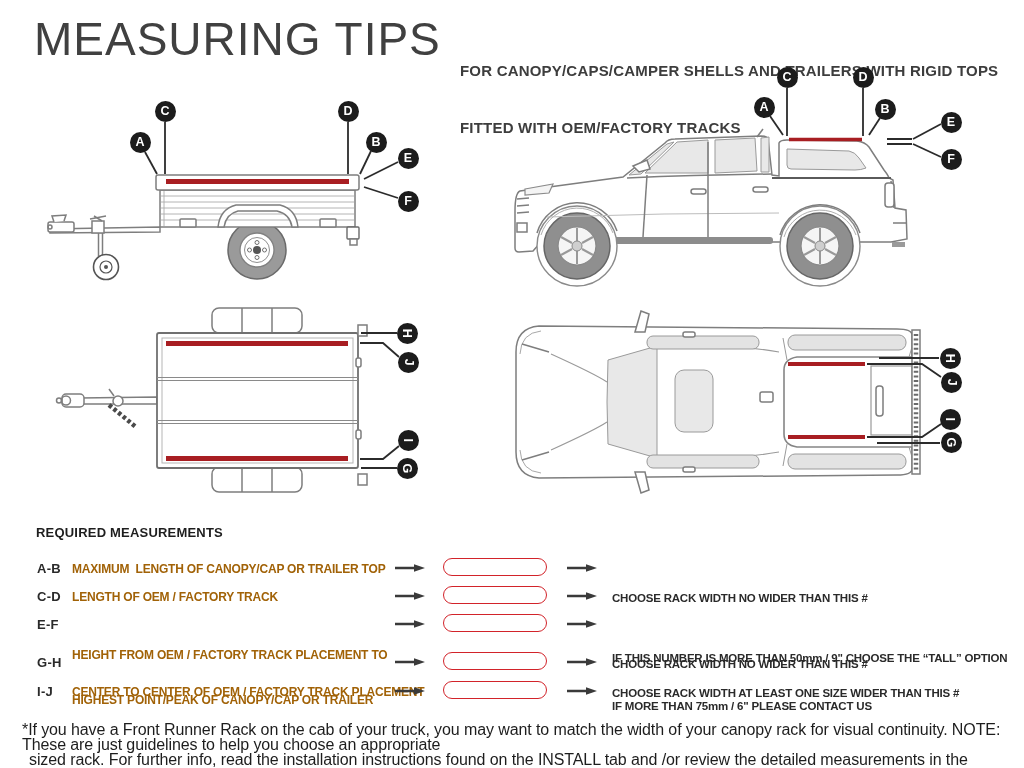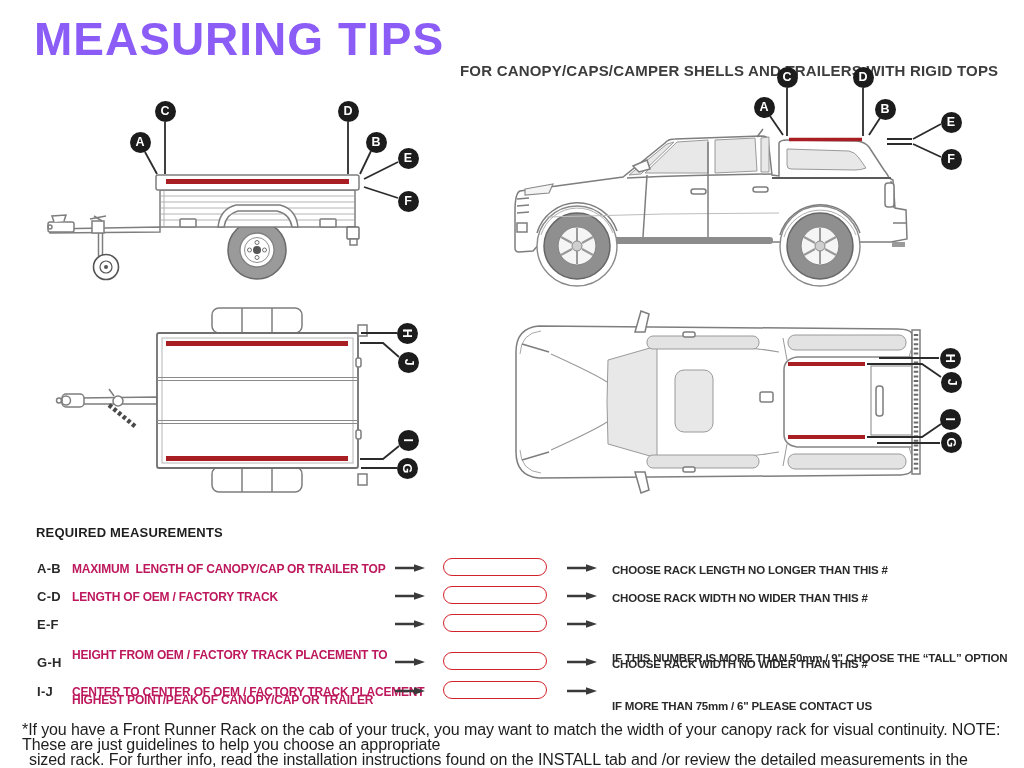--- a/index.html
+++ b/index.html
@@ -1,35 +1,35 @@
 <!DOCTYPE html>
 <html style="--accent-red: #d2232a; --track-red: #a81e22;"><head>
 <meta charset="utf-8">
 <style>
   html,body{margin:0;padding:0;background:#fff;}
   .canvas{position:relative;width:1024px;height:768px;background:#fff;overflow:hidden;
           font-family:"Liberation Sans","DejaVu Sans",sans-serif;color:#3d3d3d;}
   
-  .title{position:absolute;left:34px;top:16px;font-size:46px;font-weight:700;
-         letter-spacing:1px;color:#8b5cf6;line-height:1;white-space:pre;}
+  .title{position:absolute;left:34px;top:16px;font-size:46px;font-weight:400;
+         letter-spacing:1px;color:#404040;line-height:1;white-space:pre;}
   .subtitle{position:absolute;left:460px;top:23px;font-size:15px;font-weight:700;
             letter-spacing:.2px;color:#3d3d3d;line-height:19px;white-space:pre;}
   
   .panel{position:absolute;}
   .panel svg{position:absolute;left:0;top:0;}
   .badge{position:absolute;width:21px;height:21px;border-radius:50%;background:#1c1c1c;
          color:#fff;display:flex;align-items:center;justify-content:center;
          font-size:12.5px;font-weight:700;line-height:1;}
   .badge.rot span{display:block;transform:rotate(90deg);}
   
   .sec-title{position:absolute;left:36px;top:525px;font-size:13px;font-weight:700;color:#1e1e1e;letter-spacing:.2px;white-space:pre;}
   .legend{position:absolute;left:192px;top:525px;font-size:13px;font-weight:700;color:var(--accent-red);letter-spacing:.2px;white-space:pre;}
   .mrow{position:absolute;left:0;width:1024px;height:30px;}
   .mcode{position:absolute;left:37px;top:0;font-size:13px;font-weight:700;color:#2a2a2a;letter-spacing:.3px;}
-  .mdesc{position:absolute;left:72px;top:1px;font-size:12px;font-weight:700;color:#be185d;
+  .mdesc{position:absolute;left:72px;top:1px;font-size:12px;font-weight:700;color:#a16207;
          letter-spacing:-.2px;line-height:15px;white-space:pre;}
   .mres{position:absolute;left:612px;top:1px;font-size:11.5px;font-weight:700;color:#2a2a2a;
         letter-spacing:-.2px;line-height:16px;white-space:pre;}
   .arrow{position:absolute;top:1px;width:30px;height:12px;}
   .arrow.a1{left:395px;} .arrow.a2{left:567px;}
   .oval{position:absolute;left:443px;top:-3px;width:102px;height:16px;border:1.8px solid var(--accent-red);
         border-radius:11px;background:#fff;}
   
   .footnote{position:absolute;left:22px;top:722px;font-size:16px;color:#1d1d1d;
             line-height:15px;letter-spacing:-.1px;}
@@ -42,20 +42,21 @@
   .track{stroke:var(--track-red);}
 </style>
 </head>
 <body>
 
 <div class="canvas">
 
   <div class="title">MEASURING TIPS</div>
   <div class="subtitle">
     <div>FOR CANOPY/CAPS/CAMPER SHELLS AND TRAILERS WITH RIGID TOPS</div>
+    <div>FITTED WITH OEM/FACTORY TRACKS</div>
   </div>
 
   <div class="panel" style="left:30px;top:95px;width:430px;height:205px;">
     <svg width="430" height="205" viewBox="0 0 430 205">
 
       <circle cx="227" cy="155" r="29" fill="#9a9a9a" stroke="#6a6a6a" stroke-width="1.5"></circle>
       <circle cx="227" cy="155" r="17" fill="#fff" stroke="#808080" stroke-width="1.3"></circle>
       <circle cx="227" cy="155" r="12.5" fill="none" stroke="#909090" stroke-width="1"></circle>
       <circle cx="227" cy="155" r="4" fill="#555"></circle>
       <circle cx="227" cy="147.5" r="2" fill="none" stroke="#707070" stroke-width="1"></circle>
@@ -328,21 +329,20 @@
   <div class="mrow" style="top:561px">
     <div class="mcode">A-B</div>
     <div class="mdesc">MAXIMUM  LENGTH OF CANOPY/CAP OR TRAILER TOP</div>
     <svg class="arrow a1" viewBox="0 0 30 12">
         <path d="M0,4.8 H19 V2.2 L30,6 L19,9.8 V7.2 H0 Z" fill="#3a3a3a"></path>
       </svg>
     <div class="oval"></div>
     <svg class="arrow a2" viewBox="0 0 30 12">
         <path d="M0,4.8 H19 V2.2 L30,6 L19,9.8 V7.2 H0 Z" fill="#3a3a3a"></path>
       </svg>
-    <div class="mres">CHOOSE RACK LENGTH NO LONGER THAN THIS #</div>
   </div>
 
   <div class="mrow" style="top:589px">
     <div class="mcode">C-D</div>
     <div class="mdesc">LENGTH OF OEM / FACTORY TRACK</div>
     <svg class="arrow a1" viewBox="0 0 30 12">
         <path d="M0,4.8 H19 V2.2 L30,6 L19,9.8 V7.2 H0 Z" fill="#3a3a3a"></path>
       </svg>
     <div class="oval"></div>
     <svg class="arrow a2" viewBox="0 0 30 12">
@@ -385,20 +385,21 @@
   <div class="mrow" style="top:684px">
     <div class="mcode">I-J</div>
     <div class="mdesc">CENTER TO CENTER OF OEM / FACTORY TRACK PLACEMENT</div>
     <svg class="arrow a1" viewBox="0 0 30 12">
         <path d="M0,4.8 H19 V2.2 L30,6 L19,9.8 V7.2 H0 Z" fill="#3a3a3a"></path>
       </svg>
     <div class="oval"></div>
     <svg class="arrow a2" viewBox="0 0 30 12">
         <path d="M0,4.8 H19 V2.2 L30,6 L19,9.8 V7.2 H0 Z" fill="#3a3a3a"></path>
       </svg>
+    <div class="mres">CHOOSE RACK WIDTH AT LEAST ONE SIZE WIDER THAN THIS #</div>
   </div>
 
   <div class="footnote">
     <div class="l1">*If you have a Front Runner Rack on the cab of your truck, you may want to match the width of your canopy rack for visual continuity. NOTE: These are just guidelines to help you choose an appropriate</div>
     <div class="l2">sized rack. For further info, read the installation instructions found on the INSTALL tab and /or review the detailed measurements in the SPECS tab.</div>
   </div>
 
 </div>
 
 </body></html>

